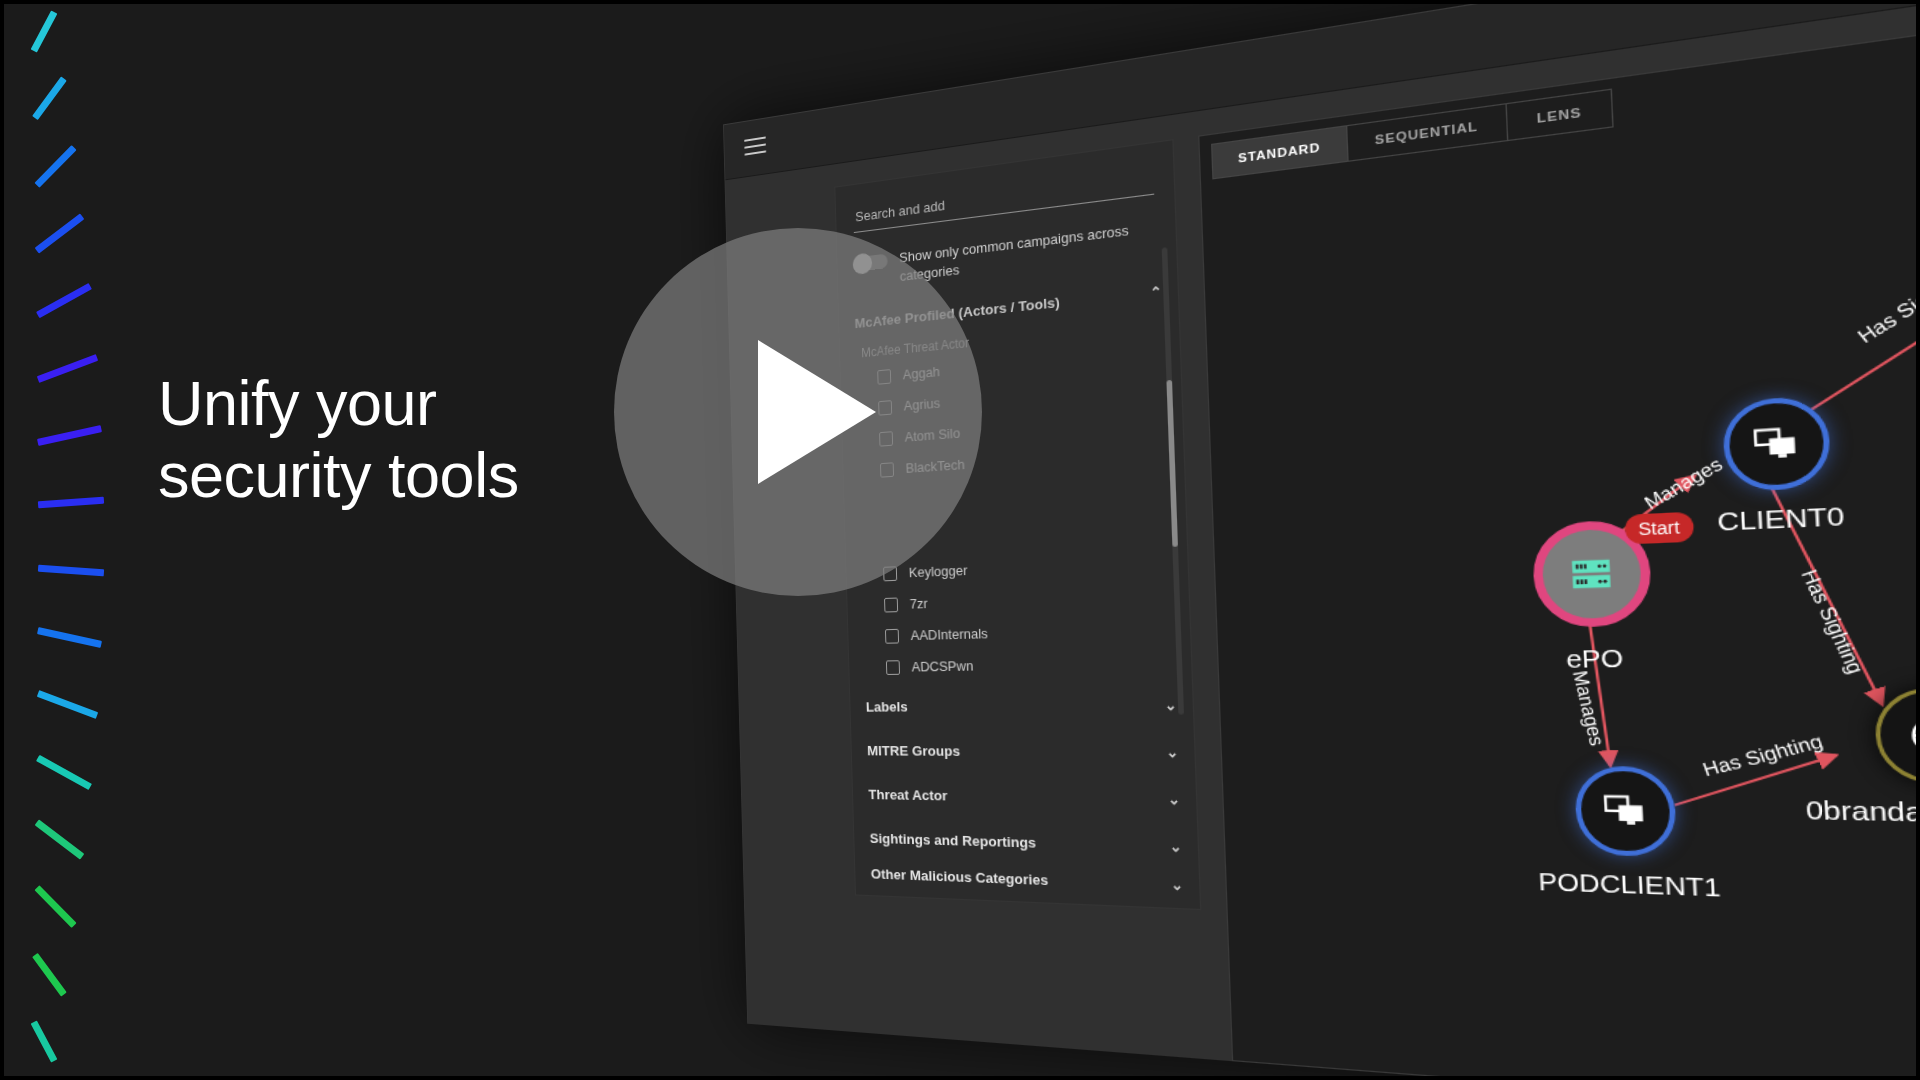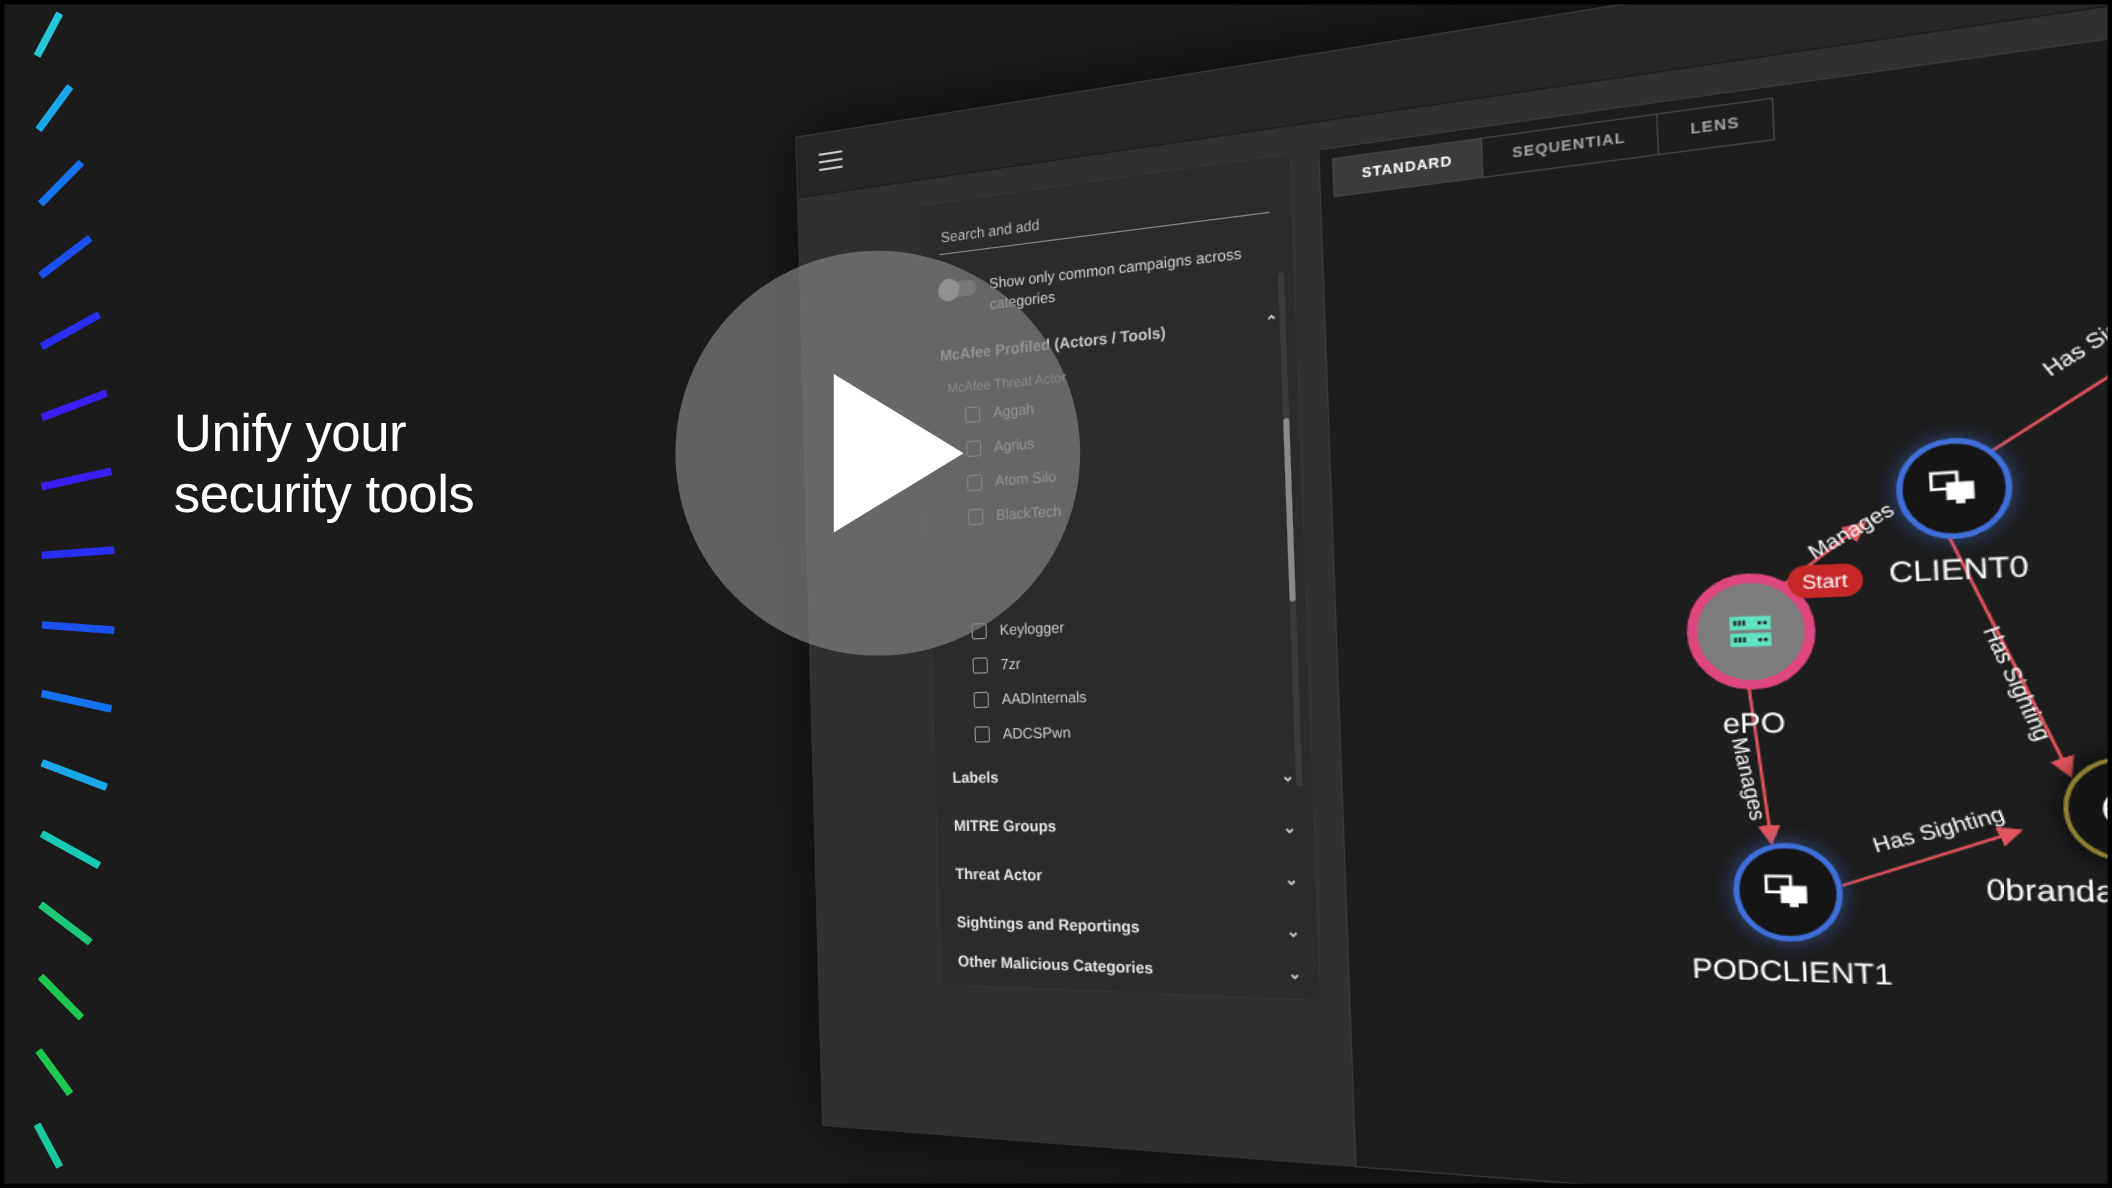--- a/index.html
+++ b/index.html
@@ -29,21 +29,21 @@
     border-radius: 1px;
     transform-origin: 50% 50%;
   }
 
   
   #headline {
     position: absolute;
     left: 158px; top: 368px;
     width: 600px;
     color: #ffffff;
-    font-size: 48px;
+    font-size: 63px;
     line-height: 1.14;
     font-weight: 300;
     letter-spacing: -0.5px;
     white-space: pre-line;
   }
 
   
   #app-wrap {
     position: absolute;
     left: 735px; top: 120px;

